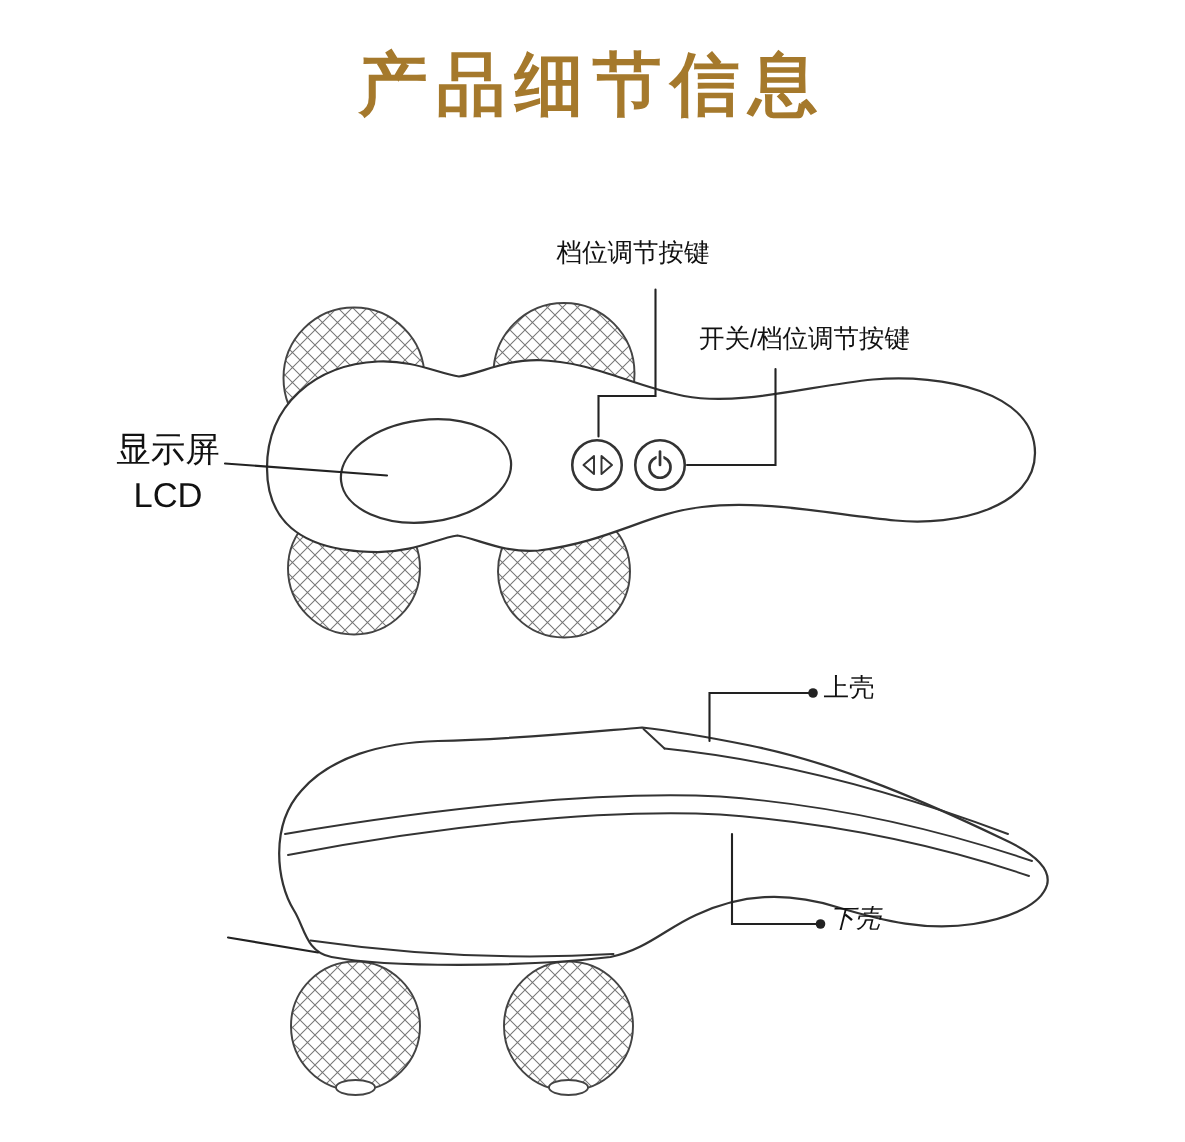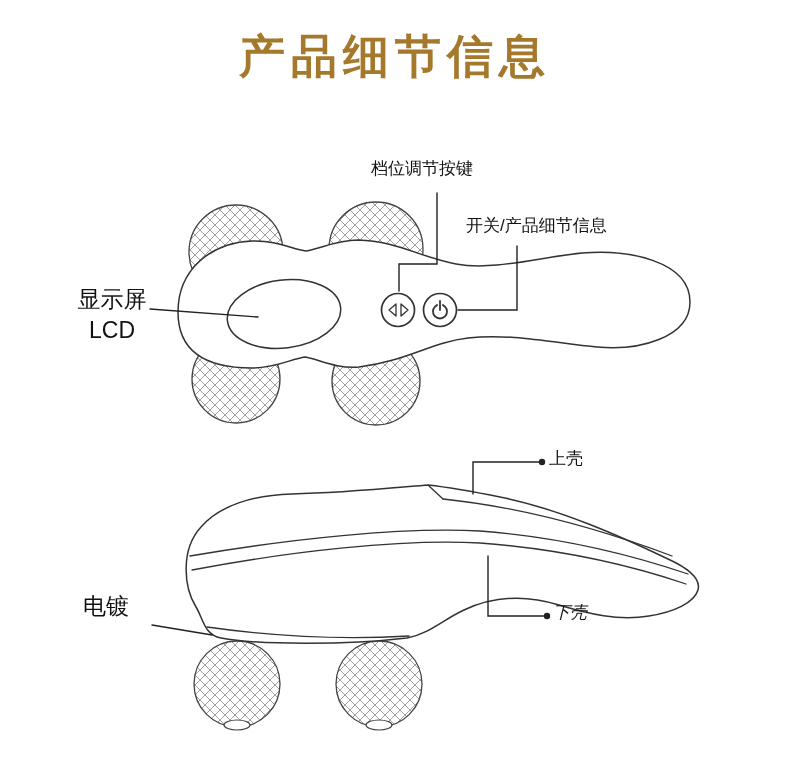--- a/index.html
+++ b/index.html
@@ -121,28 +121,27 @@
       <circle cx="542" cy="462" r="3.2" fill="#222"></circle>
       <path d="M542,462 L473,462 L473,494" fill="none" stroke="#222" stroke-width="1.4"></path>
       <circle cx="547" cy="616" r="3.2" fill="#222"></circle>
       <path d="M547,616 L488,616 L488,556" fill="none" stroke="#222" stroke-width="1.4"></path>
       <path d="M152,625 L212,635" fill="none" stroke="#222" stroke-width="1.4"></path>
     </g>
   </svg>
 
   <div class="label" style="left:371px;top:158px;">档位调节按键</div>
 
-  <div class="label" style="left:466px;top:215px;">开关/产品细节信息</div>
+  <div class="label" style="left:466px;top:215px;">开关/档位调节按键</div>
 
   <div class="label-stack" style="left:62px;top:284px;width:100px;">
     <div>显示屏</div>
     <div>LCD</div>
   </div>
 
   <div class="label" style="left:549px;top:448px;text-align:right;">上壳</div>
 
   <div class="label" style="left:553px;top:602px;font-style:italic;">下壳</div>
 
   <div class="label-stack" style="left:58px;top:591px;width:96px;">
-    <div>电镀</div>
   </div>
 
 </div>
 
 </body></html>

